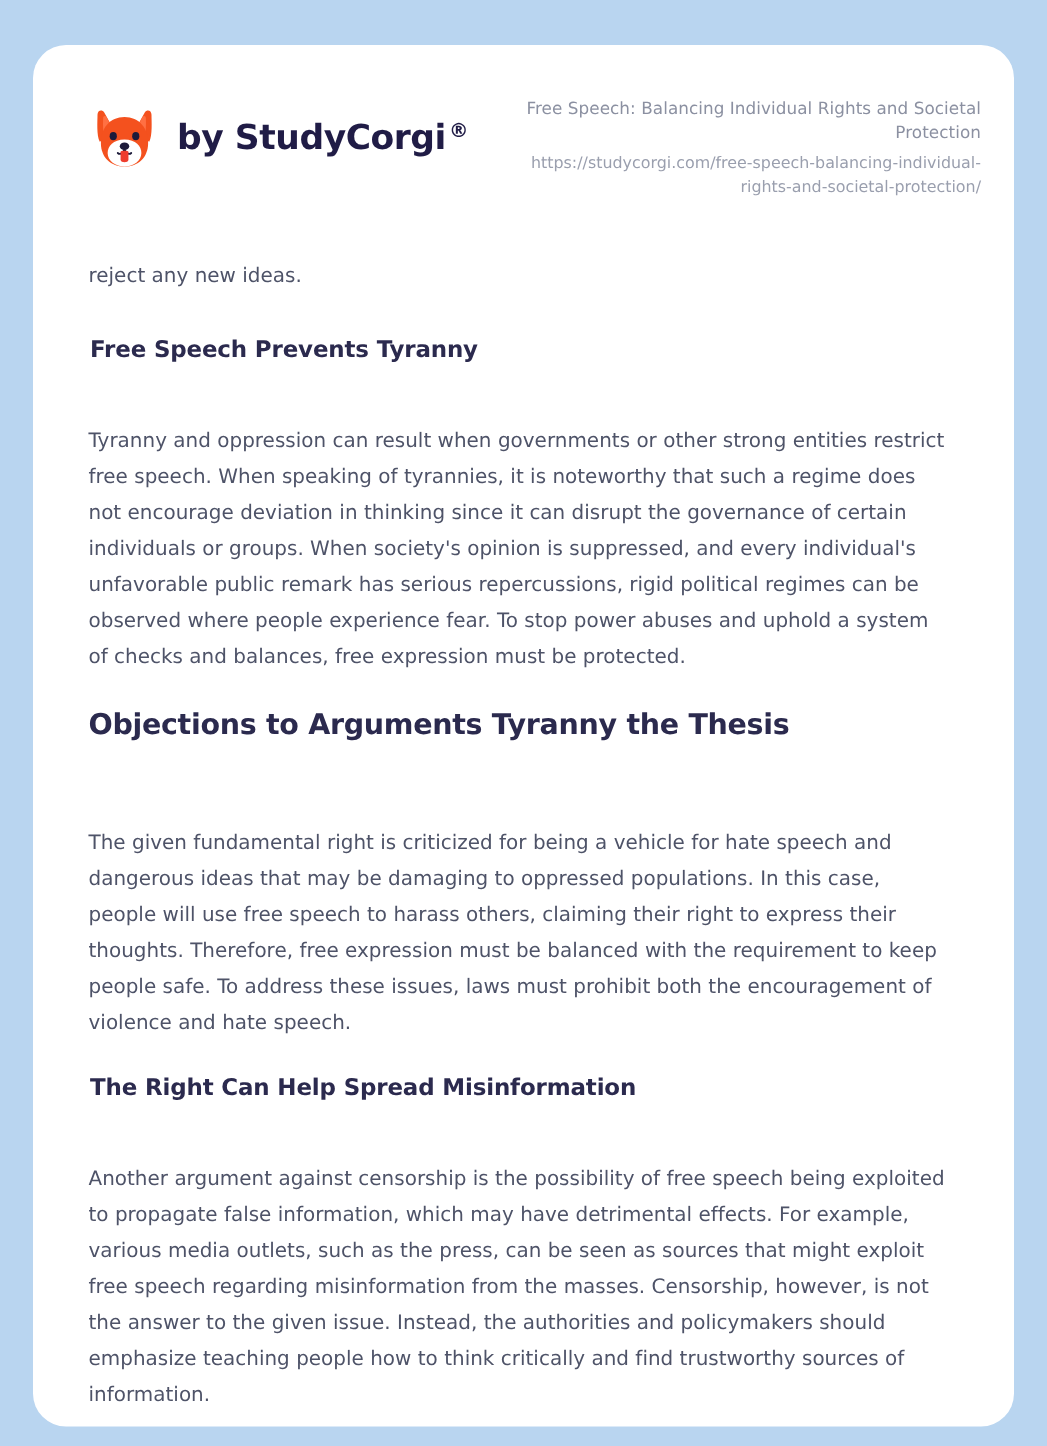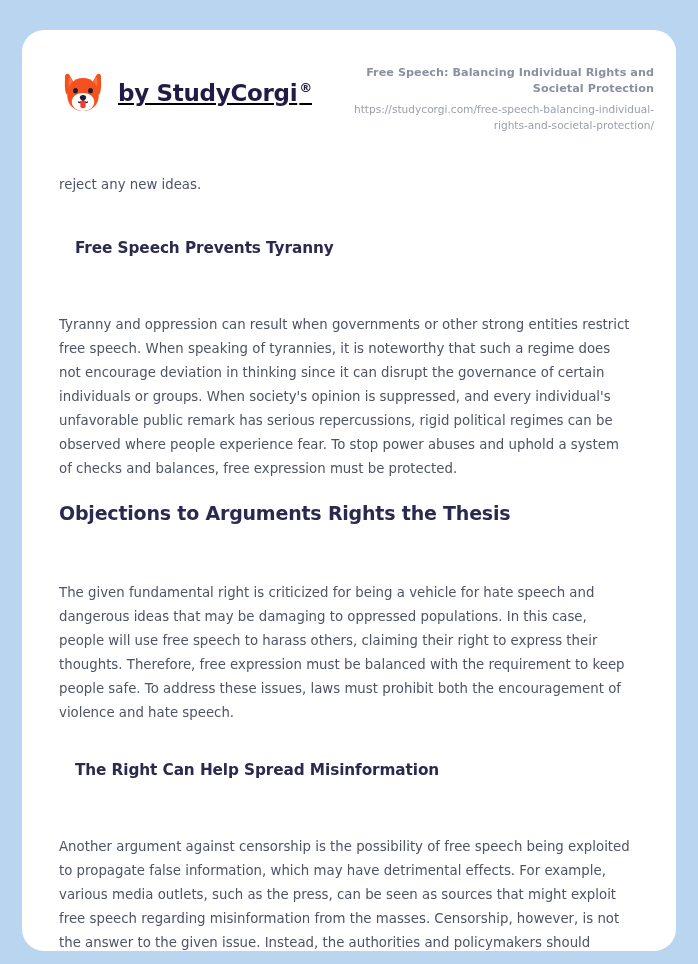--- a/index.html
+++ b/index.html
@@ -29,21 +29,20 @@
     display: flex;
     align-items: flex-start;
     justify-content: space-between;
     padding: 31px 22px 0 37px;
   }
   .brand {
     display: flex;
     align-items: center;
     gap: 11px;
     padding-top: 8px;
-    text-decoration: underline;
   }
   .brand-logo {
     width: 48px;
     height: 48px;
     flex: none;
     display: block;
   }
   .brand-text {
     font-family: "DejaVu Sans", sans-serif;
     font-size: 23px;
@@ -60,21 +59,21 @@
     color: #201c46;
     margin-left: 2px;
   }
   .header-meta {
     text-align: right;
     max-width: 330px;
     padding-top: 4px;
   }
   .doc-title {
     font-size: 11.2px;
-    font-weight: bold;
+    font-weight: normal;
     color: #8b90a1;
     line-height: 1.45;
     letter-spacing: 0.05px;
     text-align: right;
   }
   .doc-url {
     font-size: 10.6px;
     color: #9a9fae;
     line-height: 1.45;
     margin-top: 5px;
@@ -98,21 +97,21 @@
   }
   h2.sec-title {
     margin: 0;
     font-size: 19px;
     font-weight: bold;
     color: #2b2a4e;
     line-height: 1.3;
     letter-spacing: -0.2px;
   }
   h3.sub-title {
-    margin: 16px;
+    margin: 1px;
     font-size: 15.3px;
     font-weight: bold;
     color: #2b2a4e;
     line-height: 1.3;
     letter-spacing: -0.1px;
   }
   .sp-26 { height: 26px; }
   .sp-22 { height: 22px; }
   .sp-20 { height: 20px; }
   .sp-17 { height: 17px; }
@@ -165,21 +164,21 @@
 
     <p class="para">reject any new ideas.</p>
 
     <div class="sp-26"></div>
     <h3 class="sub-title">Free Speech Prevents Tyranny</h3>
 
     <div class="sp-22"></div>
     <p class="para">Tyranny and oppression can result when governments or other strong entities restrict free speech. When speaking of tyrannies, it is noteworthy that such a regime does not encourage deviation in thinking since it can disrupt the governance of certain individuals or groups. When society's opinion is suppressed, and every individual's unfavorable public remark has serious repercussions, rigid political regimes can be observed where people experience fear. To stop power abuses and uphold a system of checks and balances, free expression must be protected.</p>
 
     <div class="sp-20"></div>
-    <h2 class="sec-title">Objections to Arguments Rights the Thesis</h2>
+    <h2 class="sec-title">Objections to Arguments Tyranny the Thesis</h2>
 
     <div class="sp-17"></div>
 
     <div class="sp-22"></div>
     <p class="para">The given fundamental right is criticized for being a vehicle for hate speech and dangerous ideas that may be damaging to oppressed populations. In this case, people will use free speech to harass others, claiming their right to express their thoughts. Therefore, free expression must be balanced with the requirement to keep people safe. To address these issues, laws must prohibit both the encouragement of violence and hate speech.</p>
 
     <div class="sp-20"></div>
     <h3 class="sub-title">The Right Can Help Spread Misinformation</h3>
 
     <div class="sp-22"></div>

